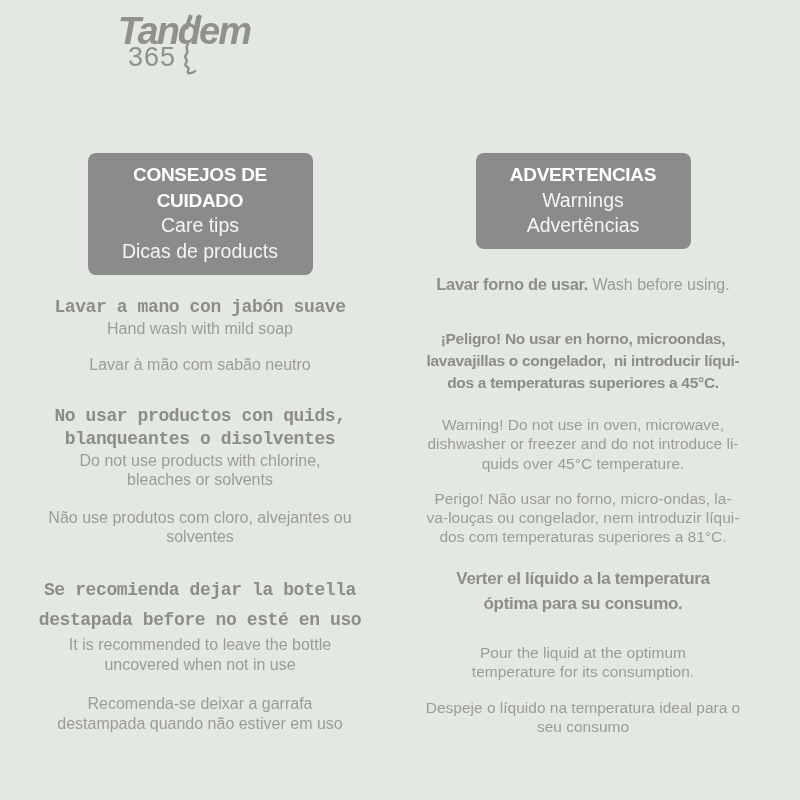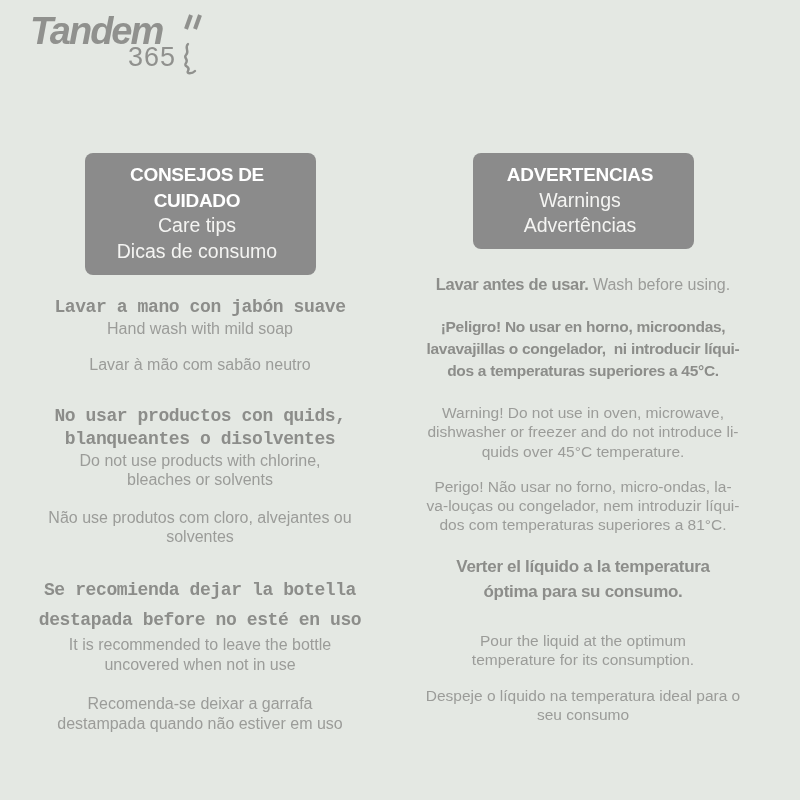--- a/index.html
+++ b/index.html
@@ -7,37 +7,37 @@
     width:800px;height:800px;
     background:#e4e8e3;
     font-family:"Liberation Sans", sans-serif;
     position:relative;
     overflow:hidden;
   }
   
   .logo{position:absolute;left:30px;top:12px;width:220px;}
   .brand{
     font-size:38px;font-weight:bold;font-style:italic;
-    color:#90918e;letter-spacing:-2px;line-height:1;
+    color:#90918e;letter-spacing:-2px;line-height:1;text-align:right;
   }
   .brand-marks{position:absolute;left:152px;top:2px;}
   .brand-num-row{position:relative;margin-left:98px;margin-top:-6px;width:90px;}
   .brand-num{
     font-size:27px;color:#90918e;letter-spacing:1px;line-height:1;
     font-style:normal;
   }
   .hand-icon{position:absolute;left:46px;top:-2px;}
   
   .col{position:absolute;top:153px;text-align:center;}
   .col-left{left:30px;width:340px;}
   .col-right{left:402px;width:362px;}
   
   .hbox{
     background:#8b8b8b;border-radius:8px;
-    margin:0 auto;padding:9px 12px 10px 6px;
+    margin:0 auto;padding:9px 6px 10px 6px;
     color:#ffffff;
   }
   .hbox-left{width:213px;}
   .hbox-right{width:203px;}
   .hbox-title{
     font-size:19px;font-weight:bold;letter-spacing:-0.3px;
     line-height:1.35;color:#ffffff;
   }
   .hbox-sub{font-size:19.5px;color:#f4f4f2;line-height:1.32;}
   
@@ -52,21 +52,21 @@
   
   .lt-s1-es{margin-top:21px;}
   .lt-s1-pt{margin-top:17px;}
   .lt-s2-es{margin-top:30px;}
   .lt-s2-pt{margin-top:18px;}
   .lt-s3-es{margin-top:28px;line-height:1.68;}
   .lt-s3-pt{margin-top:20px;}
   
   .rt-s1{margin-top:26px;font-size:16px;color:#9b9c99;}
   .rt-s1 .lead{font-weight:bold;color:#8c8d8a;font-size:16.5px;letter-spacing:-0.3px;}
-  .rt-s2-es{margin-top:22px;}
+  .rt-s2-es{margin-top:34px;}
   .rt-s2-en{margin-top:21px;}
   .rt-s2-pt{margin-top:16px;}
   .rt-s3-es{margin-top:21px;}
   .rt-s3-en{margin-top:27px;}
   .rt-s3-pt{margin-top:17px;}
 </style>
 </head>
 <body>
 
 <main>
@@ -82,21 +82,21 @@
       <svg class="hand-icon" width="26" height="34" viewBox="0 0 26 34">
         <path d="M14 2 C10 6, 16 9, 12 13 C9 16, 15 17, 12 21 C9 25, 17 24, 14 29 C12 32, 18 32, 21 29" stroke="#90918e" stroke-width="2.4" fill="none" stroke-linecap="round"></path>
       </svg>
     </div>
   </header>
 
   <section class="col col-left">
     <div class="hbox hbox-left">
       <div class="hbox-title">CONSEJOS DE CUIDADO</div>
       <div class="hbox-sub">Care tips</div>
-      <div class="hbox-sub">Dicas de consumo</div>
+      <div class="hbox-sub">Dicas de products</div>
     </div>
 
     <p class="b lt-b lt-s1-es">Lavar a mano con jabón suave</p>
     <p class="r lt-r">Hand wash with mild soap</p>
     <p class="r lt-r lt-s1-pt">Lavar à mão com sabão neutro</p>
 
     <p class="b lt-b lt-s2-es">No usar productos con quids,
 blanqueantes o disolventes</p>
     <p class="r lt-r">Do not use products with chlorine,
 bleaches or solvents</p>
@@ -111,21 +111,21 @@
 destampada quando não estiver em uso</p>
   </section>
 
   <section class="col col-right">
     <div class="hbox hbox-right">
       <div class="hbox-title">ADVERTENCIAS</div>
       <div class="hbox-sub">Warnings</div>
       <div class="hbox-sub">Advertências</div>
     </div>
 
-    <p class="rt-s1"><span class="lead">Lavar antes de usar.</span><span> Wash before using.</span></p>
+    <p class="rt-s1"><span class="lead">Lavar forno de usar.</span><span> Wash before using.</span></p>
 
     <p class="b rt-b rt-s2-es">¡Peligro! No usar en horno, microondas,
 lavavajillas o congelador,  ni introducir líqui-
 dos a temperaturas superiores a 45°C.</p>
     <p class="r rt-r rt-s2-en">Warning! Do not use in oven, microwave,
 dishwasher or freezer and do not introduce li-
 quids over 45°C temperature.</p>
     <p class="r rt-r rt-s2-pt">Perigo! Não usar no forno, micro-ondas, la-
 va-louças ou congelador, nem introduzir líqui-
 dos com temperaturas superiores a 81°C.</p>

